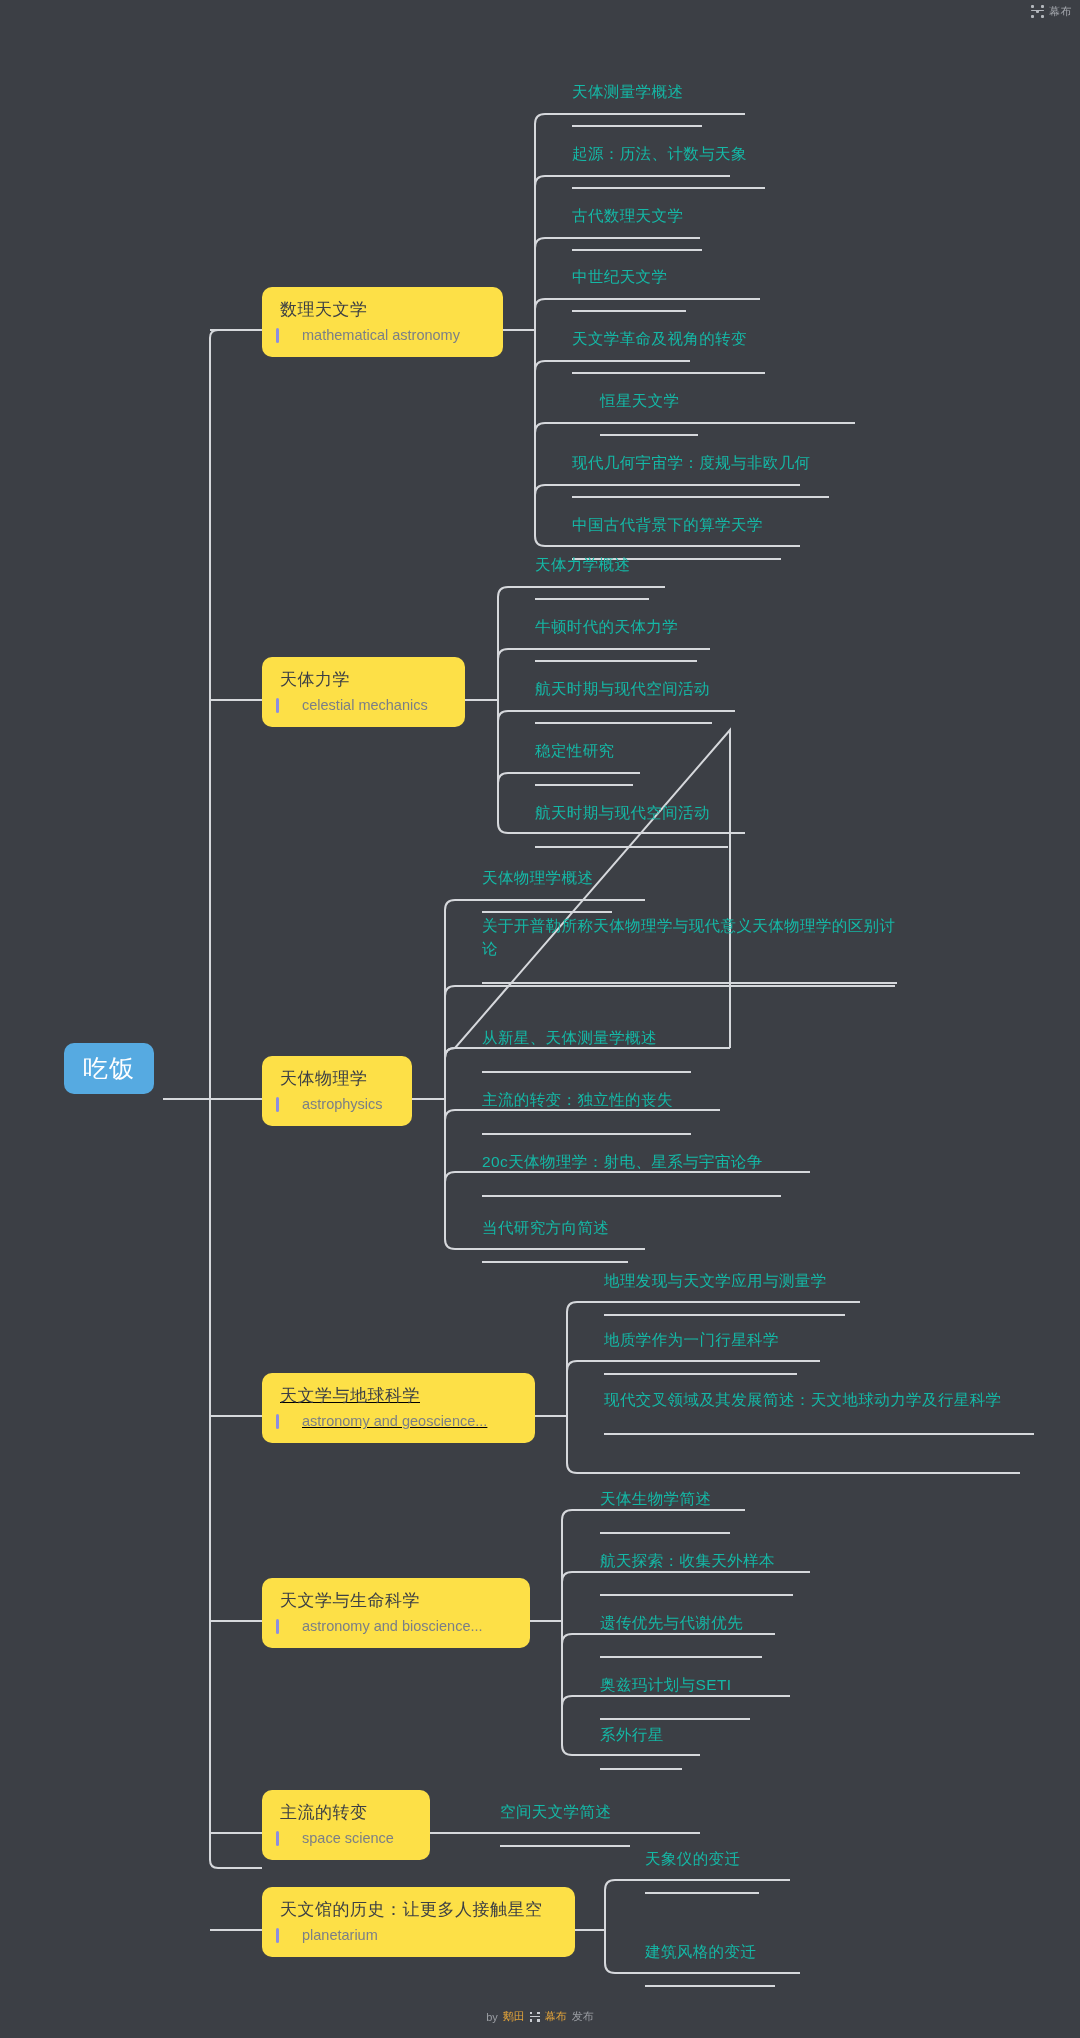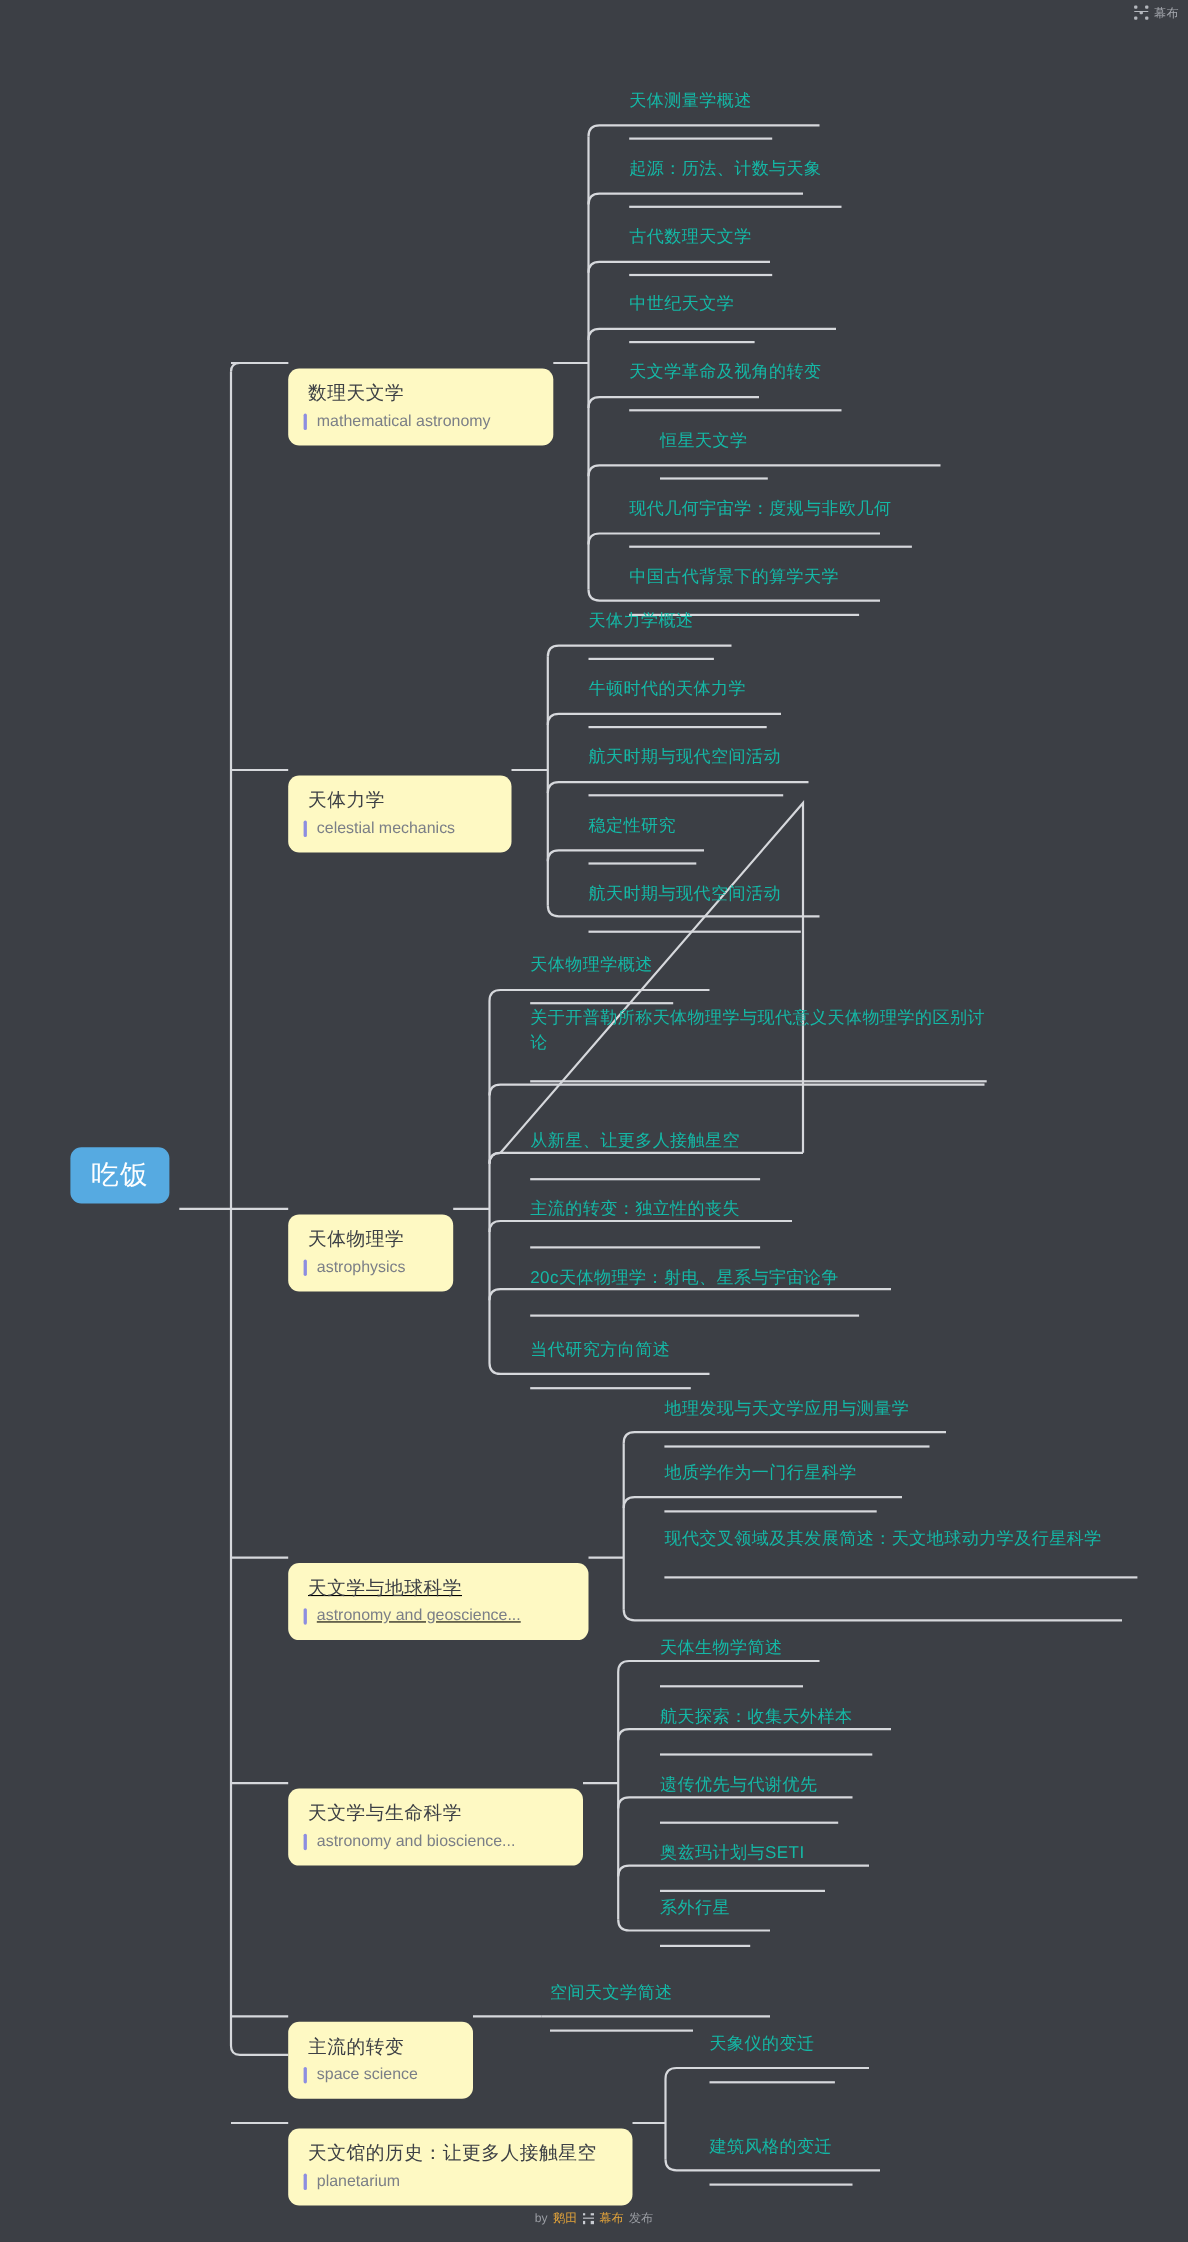--- a/index.html
+++ b/index.html
@@ -67,39 +67,38 @@
     padding: 11px 19px;
     font-size: 25px;
     line-height: 1.15;
     letter-spacing: 1px;
     white-space: nowrap;
   }
 
   
   .card-node {
     position: absolute;
-    background: #fef9c3;
+    background: #fde047;
     border-radius: 10px;
     padding: 12px 16px 12px 14px;
     min-width: 0;
     white-space: nowrap;
-    margin-top: 48px;
   }
   .card-node .cn-title {
     font-size: 17px;
     color: #3d4045;
     line-height: 1.25;
     letter-spacing: .5px;
     padding-left: 4px;
   }
   .card-node .cn-sub {
     margin-top: 7px;
     display: flex;
     align-items: center;
-    gap: 9px;
+    gap: 23px;
     font-size: 14.5px;
     color: #7b7f87;
     line-height: 1.2;
   }
   .card-node .cn-bar {
     display: inline-block;
     width: 3px;
     height: 15px;
     border-radius: 2px;
     background: #8d8ee0;
@@ -274,21 +273,21 @@
   <div class="leaf-node" style="left: 572px; top: 513px; border-bottom: 2px solid rgb(214, 216, 220); width: 209px;">中国古代背景下的算学天学</div>
 
   <div class="leaf-node" style="left: 535px; top: 553px; border-bottom: 2px solid rgb(214, 216, 220); width: 114px;">天体力学概述</div>
   <div class="leaf-node" style="left: 535px; top: 615px; border-bottom: 2px solid rgb(214, 216, 220); width: 162px;">牛顿时代的天体力学</div>
   <div class="leaf-node" style="left: 535px; top: 677px; border-bottom: 2px solid rgb(214, 216, 220); width: 177px;">航天时期与现代空间活动</div>
   <div class="leaf-node" style="left: 535px; top: 739px; border-bottom: 2px solid rgb(214, 216, 220); width: 98px;">稳定性研究</div>
   <div class="leaf-node" style="left: 535px; top: 801px; border-bottom: 2px solid rgb(214, 216, 220); width: 193px;">航天时期与现代空间活动</div>
 
   <div class="leaf-node" style="left: 482px; top: 866px; border-bottom: 2px solid rgb(214, 216, 220); width: 130px;">天体物理学概述</div>
   <div class="leaf-node wrap" style="left: 482px; top: 914px; width: 415px; border-bottom: 2px solid rgb(214, 216, 220);">关于开普勒所称天体物理学与现代意义天体物理学的区别讨论</div>
-  <div class="leaf-node" style="left: 482px; top: 1026px; border-bottom: 2px solid rgb(214, 216, 220); width: 209px;">从新星、让更多人接触星空</div>
+  <div class="leaf-node" style="left: 482px; top: 1026px; border-bottom: 2px solid rgb(214, 216, 220); width: 209px;">从新星、天体测量学概述</div>
   <div class="leaf-node" style="left: 482px; top: 1088px; border-bottom: 2px solid rgb(214, 216, 220); width: 209px;">主流的转变：独立性的丧失</div>
   <div class="leaf-node" style="left: 482px; top: 1150px; border-bottom: 2px solid rgb(214, 216, 220); width: 299px;">20c天体物理学：射电、星系与宇宙论争</div>
   <div class="leaf-node" style="left: 482px; top: 1216px; border-bottom: 2px solid rgb(214, 216, 220); width: 146px;">当代研究方向简述</div>
 
   <div class="leaf-node" style="left: 604px; top: 1269px; border-bottom: 2px solid rgb(214, 216, 220); width: 241px;">地理发现与天文学应用与测量学</div>
   <div class="leaf-node" style="left: 604px; top: 1328px; border-bottom: 2px solid rgb(214, 216, 220); width: 193px;">地质学作为一门行星科学</div>
   <div class="leaf-node wrap" style="left: 604px; top: 1388px; width: 430px; border-bottom: 2px solid rgb(214, 216, 220);">现代交叉领域及其发展简述：天文地球动力学及行星科学</div>
 
   <div class="leaf-node" style="left: 600px; top: 1487px; border-bottom: 2px solid rgb(214, 216, 220); width: 130px;">天体生物学简述</div>
   <div class="leaf-node" style="left: 600px; top: 1549px; border-bottom: 2px solid rgb(214, 216, 220); width: 193px;">航天探索：收集天外样本</div>

